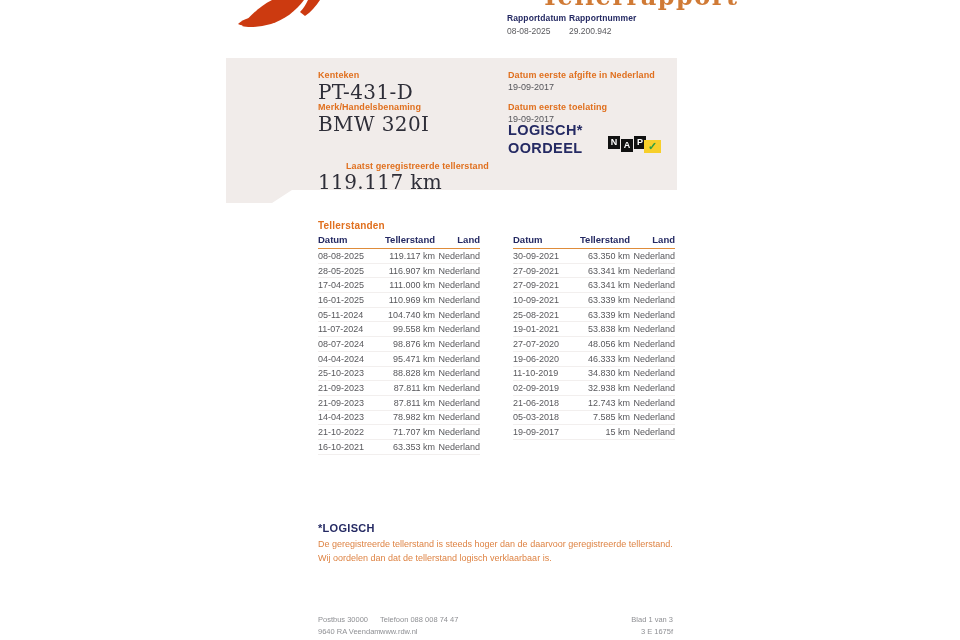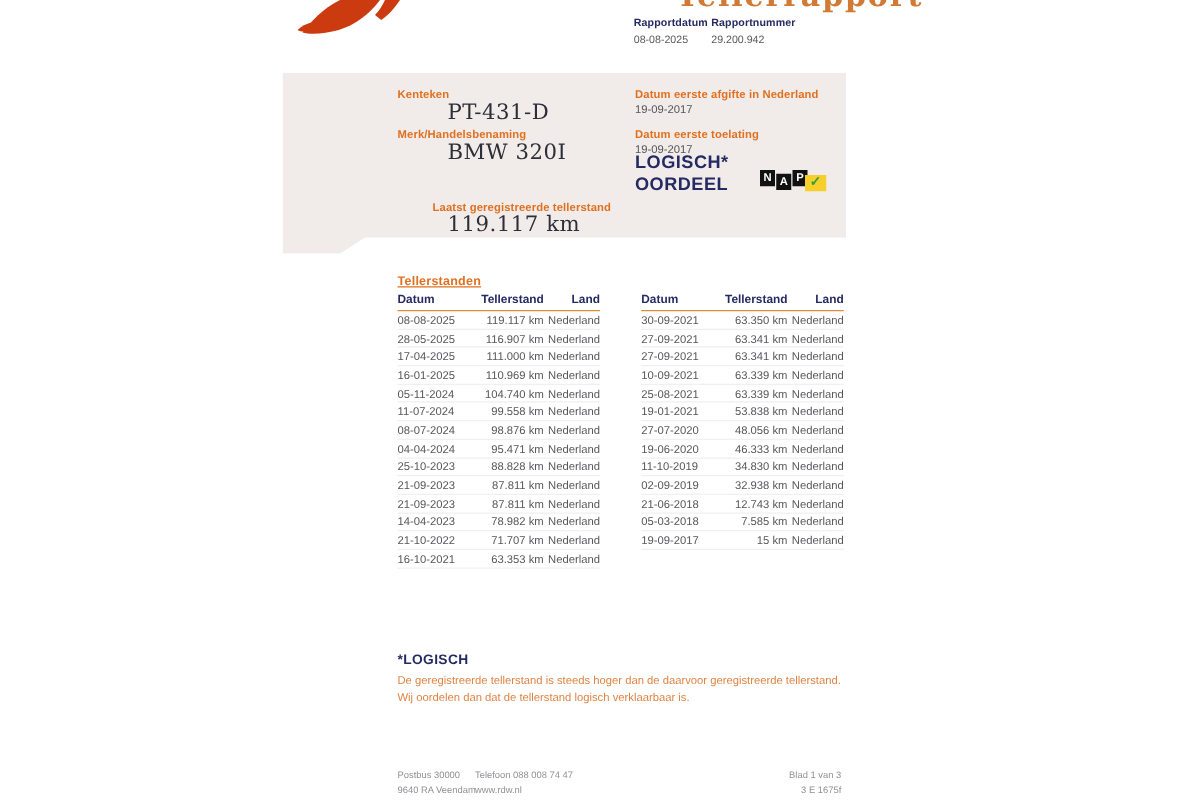--- a/index.html
+++ b/index.html
@@ -10,34 +10,34 @@
   .cut-title{position:absolute;left:541px;top:-18px;font-family:"DejaVu Serif",serif;
              font-weight:bold;font-size:24px;letter-spacing:1.5px;color:#d securely07a35;color:#d07a35;}
   .rep-col{position:absolute;top:13px;width:90px;}
   .rep-col .lbl{font-size:8.5px;font-weight:bold;color:#252a63;letter-spacing:.1px;}
   .rep-col .val{font-size:8.5px;color:#5a5a5e;margin-top:3px;}
 
   
   .card{position:absolute;left:226px;top:58px;width:451px;height:145px;background:#f1ecea;
         clip-path:polygon(0 0,100% 0,100% 132px,66px 132px,46px 100%,0 100%);}
   .card .olbl{position:absolute;font-size:9px;font-weight:bold;color:#e0701f;letter-spacing:.1px;}
-  .card .bigval{position:absolute;font-family:"DejaVu Serif",serif;font-size:17px;
-                color:#2e2e38;letter-spacing:.4px;margin-left:40px;}
+  .card .bigval{position:absolute;font-family:"DejaVu Serif",serif;font-size:20px;
+                color:#2e2e38;letter-spacing:.4px;}
   .card .smval{position:absolute;font-size:9px;color:#55555a;}
   .oordeel{position:absolute;left:282px;top:64px;font-size:14.5px;font-weight:bold;
            color:#252a63;line-height:17.5px;letter-spacing:.4px;}
   .nap{position:absolute;left:382px;top:78px;height:20px;}
   .nap .tile{position:absolute;width:12px;height:13px;background:#111111;color:#ffffff;
              font-size:9px;font-weight:bold;text-align:center;line-height:13px;}
   .nap .check{position:absolute;width:17px;height:13px;background:#f7cf2a;color:#2f9e44;
               font-size:11px;font-weight:bold;text-align:center;line-height:13px;}
 
   
   .tbl-wrap{position:absolute;left:318px;top:220px;width:357px;}
-  .tbl-title{font-size:10px;font-weight:bold;color:#e0701f;letter-spacing:.2px;text-decoration:underline;}
+  .tbl-title{font-size:10px;font-weight:bold;color:#e0701f;letter-spacing:.2px;}
   .subtable{position:absolute;top:14px;width:162px;}
   .subtable.left{left:0;}
   .subtable.right{left:195px;}
   .thead{display:grid;grid-template-columns:64px 53px 45px;font-size:9.5px;font-weight:bold;
          color:#252a63;padding-bottom:3px;border-bottom:1.5px solid #df8c3a;}
   .thead span:nth-child(2),.thead span:nth-child(3){text-align:right;}
   .trow{display:grid;grid-template-columns:64px 53px 45px;height:13.7px;align-items:center;
         font-size:9px;color:#58585c;border-bottom:1px solid #f2efee;}
   .trow .tc1,.trow .tc2{text-align:right;}
 

